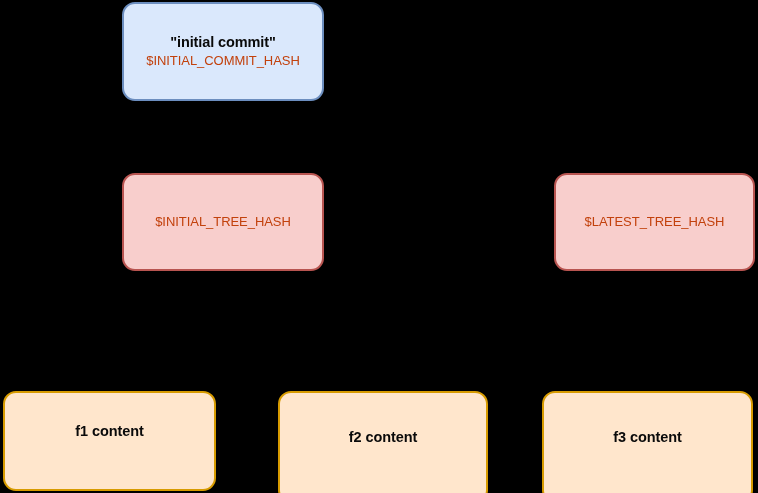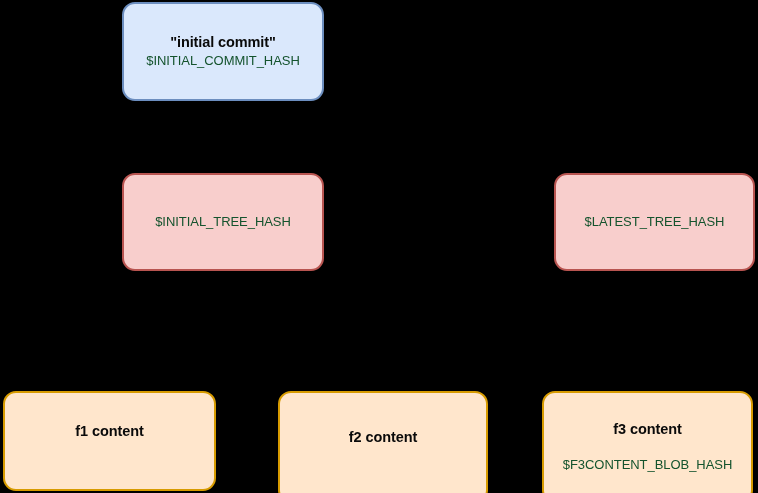--- a/index.html
+++ b/index.html
@@ -46,21 +46,21 @@
   .node .title {
     font-size: 14.5px;
     font-weight: bold;
     color: #0a0a0a;
     letter-spacing: -0.1px;
     white-space: nowrap;
   }
   .node .hash {
     font-size: 13px;
     font-weight: normal;
-    color: #14532d;
+    color: #c2410c;
     letter-spacing: -0.05px;
     white-space: nowrap;
   }
   .node.commit {
     background: #dae8fc;
     border-color: #6c8ebf;
   }
   .node.tree {
     background: #f8cecc;
     border-color: #b85450;
@@ -120,16 +120,15 @@
   <div class="node blob" id="node-blob-f1">
     <div class="title">f1 content</div>
   </div>
 
   <div class="node blob" id="node-blob-f2">
     <div class="title">f2 content</div>
   </div>
 
   <div class="node blob" id="node-blob-f3">
     <div class="title">f3 content</div>
-    <div class="hash">$F3CONTENT_BLOB_HASH</div>
   </div>
 
 </div>
 
 </body></html>

